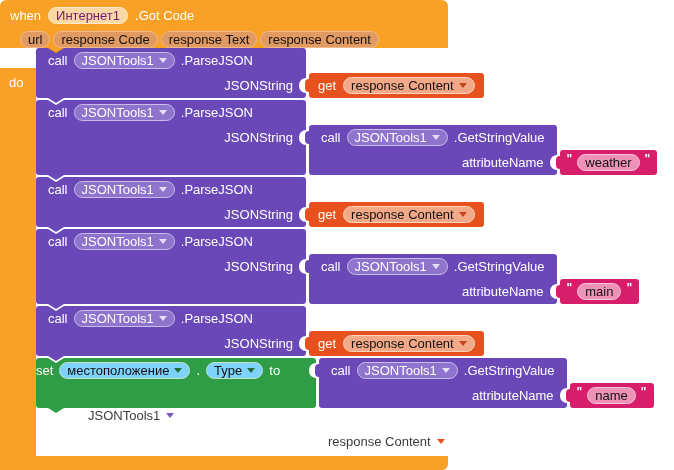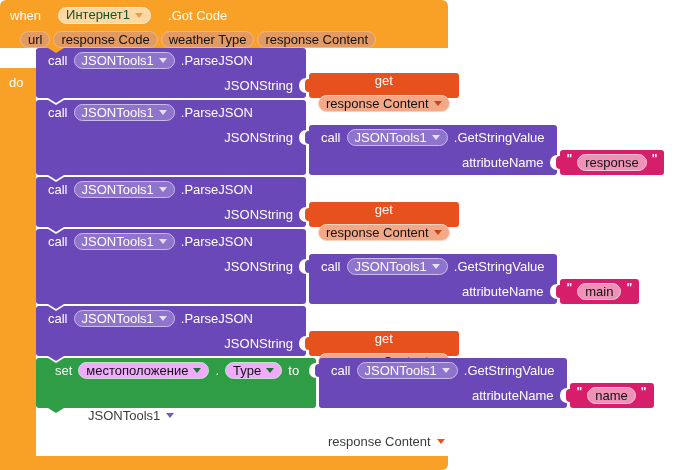--- a/index.html
+++ b/index.html
@@ -7,31 +7,31 @@
     position:relative; width:674px; height:470px; background:#ffffff;
     font-family:"Liberation Sans", sans-serif; font-size:13px; overflow:hidden;
   }
   
   .when-top { position:absolute; left:0; top:0; width:448px; height:48px;
     background:#f8a126; border-radius:6px 6px 0 0; box-sizing:border-box; }
   .when-left { position:absolute; left:0; top:48px; width:36px; height:408px;
     background:#f8a126; color:#fff; box-sizing:border-box; padding:7px 0 0 9px;margin-top:20px; }
   .when-bottom { position:absolute; left:0; top:456px; width:448px; height:14px;
     background:#f8a126; border-radius:0 0 6px 6px; }
-  .hdr-row1 { display:flex; align-items:center; gap:17px; padding:5px 0 0 10px; height:20px; color:#fff;text-align:right; }
+  .hdr-row1 { display:flex; align-items:center; gap:7px; padding:5px 0 0 10px; height:20px; color:#fff;text-align:right; }
   .hdr-row2 { display:flex; align-items:center; gap:3px; padding:6px 0 0 20px; height:17px; }
 
   
   .badge { display:inline-flex; align-items:center; gap:5px; border-radius:9px;
     padding:0 7px; height:17px; line-height:16px; white-space:nowrap; box-sizing:border-box; }
-  .b-orange { background:#fbd8a4; border:1px solid #fdeccb; color:#14532d; }
+  .b-orange { background:#fbd8a4; border:1px solid #fdeccb; color:#701a75;flex-direction:column; }
   .b-param  { background:#e29a63; border:1px solid #efb98b; color:#111; }
   .b-purple { background:#8e74cd; border:1px solid #c9bbea; color:#fff; }
   .b-salmon { background:#f3a987; border:1px solid #f9d3bc; color:#111; }
-  .b-green  { background:#f0abfc; border:1px solid #c0e4ca; color:#111; }
+  .b-green  { background:#7dd3fc; border:1px solid #c0e4ca; color:#111; }
   .b-pink   { background:#ef92b8; border:1px solid #f7c4da; color:#111; }
 
   .tri { width:0; height:0; border-left:4px solid transparent; border-right:4px solid transparent;
     border-top:5px solid #000; flex:none; }
   .t-orange      { border-top-color:#ef9c38; }
   .t-purplelight { border-top-color:#e6def7; }
   .t-red         { border-top-color:#c8461a; }
   .t-greendark   { border-top-color:#1f6f35; }
   .t-purple      { border-top-color:#7a57c2; }
   .t-vermilion   { border-top-color:#e7511e; }
@@ -45,28 +45,28 @@
   .parse.tall { height:75px; }
   .prow { display:flex; align-items:center; gap:6px; height:25px; padding:0 12px; }
   .prow.end { justify-content:flex-end; padding-right:0; }
 
   .socket { width:7px; height:15px; background:#fff; border-radius:8px 0 0 8px; flex:none; }
 
   .attach { position:absolute; left:calc(100% + 3px); top:25px; }
   .attach.at-top { top:0; }
 
   .get-blk { display:flex; align-items:center; gap:7px; height:25px; padding:0 9px 0 9px;
-    background:#e7511e; border-radius:3px; position:relative; white-space:nowrap;flex-direction:column; }
+    background:#e7511e; border-radius:3px; position:relative; white-space:nowrap; }
   .inner-call { background:#6a48b8; border-radius:3px; width:max-content; height:50px; position:relative; }
   .pink-blk { display:flex; align-items:center; gap:5px; height:25px; padding:0 7px;
     background:#d71e6a; border-radius:3px; position:relative; white-space:nowrap; }
   .pink-blk .q { font-weight:bold; font-size:12px; align-self:flex-start; margin-top:2px; }
 
   .set-blk { width:280px; height:50px; background:#2f9d45; border-radius:3px; }
-  .set-row { display:flex; align-items:center; gap:6px; height:25px; padding-left:19px; }
+  .set-row { display:flex; align-items:center; gap:6px; height:25px; padding-left:0; }
   .set-row .socket { margin-left:auto; }
 
   .vtab { position:absolute; left:-4px; top:6px; width:5px; height:13px; border-radius:4px 0 0 4px; }
   .vtab.red    { background:#e7511e; }
   .vtab.purple { background:#6a48b8; }
   .vtab.pink   { background:#d71e6a; }
 
   .notch-t { position:absolute; top:0; left:12px; width:0; height:0;
     border-left:8px solid transparent; border-right:8px solid transparent; border-top:5px solid #fff; }
   .notch-t.on-orange { border-top-color:#f8a126; }
@@ -87,21 +87,21 @@
       <span>when</span>
       <span class="badge b-orange">
         <span>Интернет1</span>
         <i class="tri t-orange"></i>
       </span>
       <span>.Got Code</span>
     </div>
     <div class="hdr-row2">
       <span class="badge b-param">url</span>
       <span class="badge b-param">response Code</span>
-      <span class="badge b-param">weather Type</span>
+      <span class="badge b-param">response Text</span>
       <span class="badge b-param">response Content</span>
     </div>
   </div>
   <div class="when-left">
     <span>do</span>
   </div>
   <div class="when-bottom"></div>
 
   <div class="stack">
 
@@ -159,21 +159,21 @@
             <span>.GetStringValue</span>
           </div>
           <div class="prow end">
             <span>attributeName</span>
             <i class="socket"></i>
           </div>
           <div class="attach">
             <div class="pink-blk">
               <i class="vtab pink"></i>
               <span class="q">"</span>
-              <span class="badge b-pink">response</span>
+              <span class="badge b-pink">weather</span>
               <span class="q">"</span>
             </div>
           </div>
         </div>
       </div>
     </div>
 
     <div class="block parse">
       <i class="notch-t"></i>
       <i class="notch-b purple"></i>

